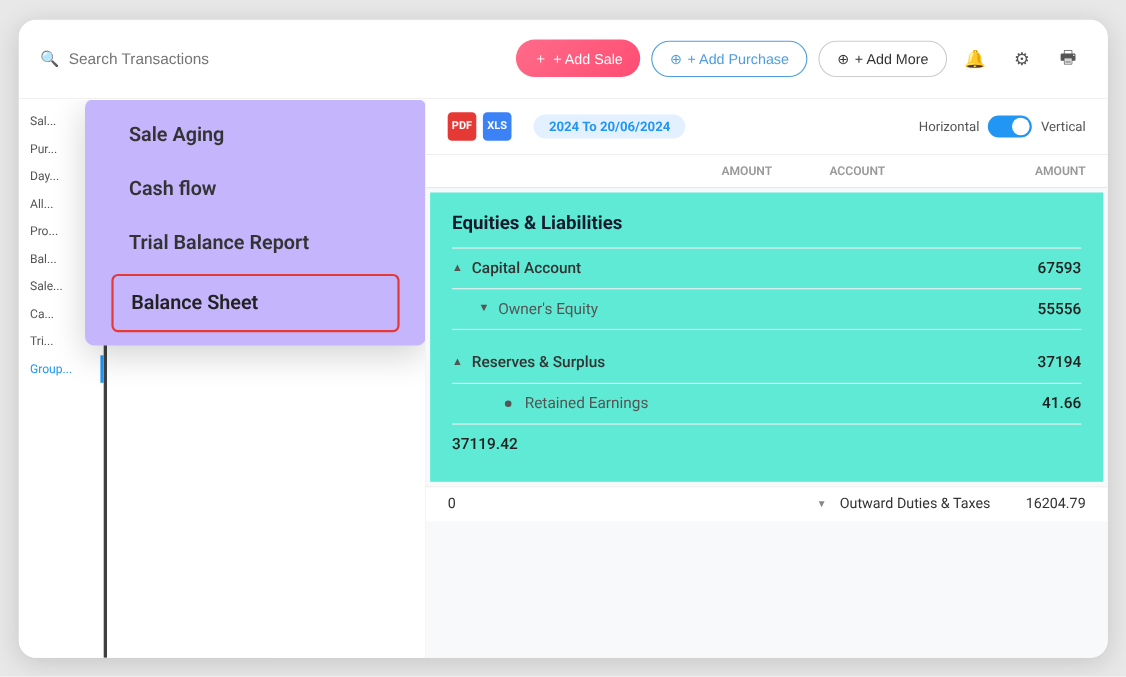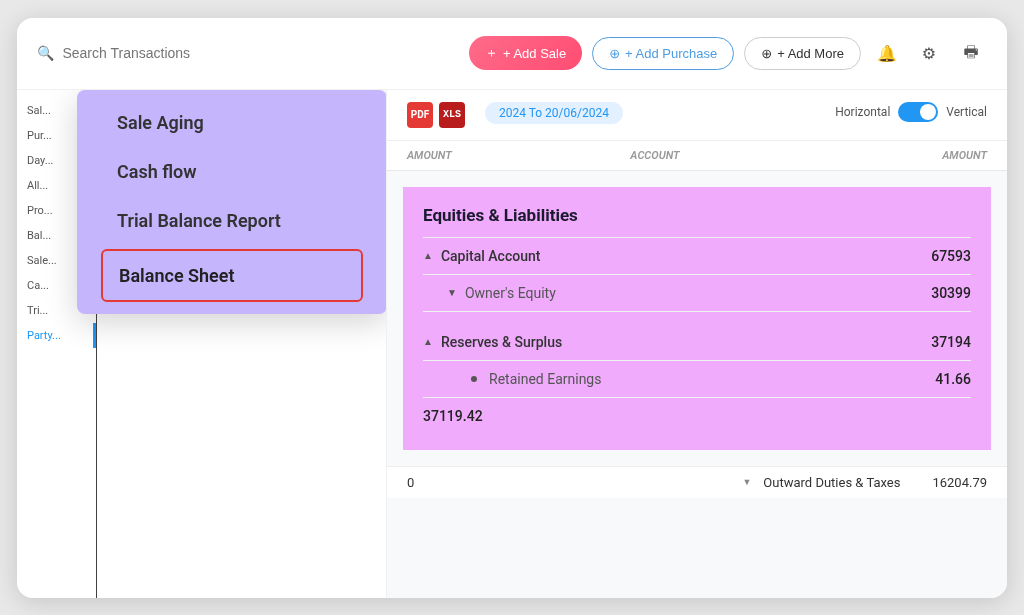--- a/index.html
+++ b/index.html
@@ -159,31 +159,31 @@
       background: #f8f9fa;
       overflow-y: auto;
       position: relative;
     }
 
     
     .report-toolbar {
       background: #fff;
       padding: 12px 20px;
       display: flex;
-      align-items: flex-start;
+      align-items: center;
       gap: 12px;
       border-bottom: 1px solid #eee;
     }
     .date-range-badge {
       background: #e3f0ff;
       color: #2196f3;
       border-radius: 16px;
       padding: 4px 14px;
       font-size: 12px;
-      font-weight: 400;
+      font-weight: 700;
     }
     .toggle-area {
       display: flex;
       align-items: center;
       gap: 8px;
       margin-left: auto;
       font-size: 12px;
       color: #555;
     }
     .toggle-switch {
@@ -215,26 +215,26 @@
       border-radius: 4px;
       display: flex;
       align-items: center;
       justify-content: center;
       font-size: 10px;
       font-weight: 700;
       color: #fff;
       cursor: pointer;
     }
     .export-pdf { background: #e53935; }
-    .export-xls { background: #b91c1c; font-family: Liberation Mono, monospace; }
+    .export-xls { background: #3b82f6; }
 
     
     .equities-section {
-      background: #f0abfc;
-      margin: 16px;
+      background: #5eead4;
+      margin: 4px;
       padding: 0 20px 16px;
     }
     .section-title {
       font-size: 17px;
       font-weight: 700;
       color: #1a1a2e;
       padding: 18px 0 12px;
       border-bottom: 1px solid #eee;
     }
     .account-row {
@@ -307,21 +307,21 @@
       white-space: nowrap;
     }
 
     
     .sidebar-cols {
       display: flex;
       height: 100%;
     }
     .sidebar-col1 {
       width: 80px;
-      border-right: 1px solid #404040;
+      border-right: 3px solid #404040;
       padding-top: 8px;
     }
     .sidebar-col2 {
       flex: 1;
       padding: 12px 16px;
       overflow-y: auto;
     }
     .sidebar-col2-section {
       margin-bottom: 12px;
     }
@@ -388,21 +388,21 @@
         <div class="sidebar-col1">
           <div class="small-sidebar-item">Sal...</div>
           <div class="small-sidebar-item">Pur...</div>
           <div class="small-sidebar-item">Day...</div>
           <div class="small-sidebar-item">All...</div>
           <div class="small-sidebar-item">Pro...</div>
           <div class="small-sidebar-item">Bal...</div>
           <div class="small-sidebar-item">Sale...</div>
           <div class="small-sidebar-item">Ca...</div>
           <div class="small-sidebar-item">Tri...</div>
-          <div class="small-sidebar-item active" style="color:#2196f3; border-right:3px solid #2196f3;">Party...</div>
+          <div class="small-sidebar-item active" style="color:#2196f3; border-right:3px solid #2196f3;">Group...</div>
         </div>
 
         <div class="sidebar-col2">
           <div class="sidebar-col2-section">
             <div class="sidebar-col2-label">Party report</div>
             <div class="sidebar-col2-item">Party Statement</div>
             <div class="sidebar-col2-item">Party wise Profit &amp; Loss</div>
             <div class="sidebar-col2-item">All parties</div>
             <div class="sidebar-col2-item">Party Report By Item</div>
             <div class="sidebar-col2-item">Sale Purchase By Party</div>
@@ -428,21 +428,21 @@
           <div class="export-icon export-xls">XLS</div>
         </div>
         <div class="date-range-badge">2024  To  20/06/2024</div>
         <div class="toggle-area">
           <span>Horizontal</span>
           <div class="toggle-switch"></div>
           <span>Vertical</span>
         </div>
       </div>
 
-      <div style="background:#fff; padding:0 20px; border-bottom:1px solid #e8e8e8; display:flex; justify-content:space-between; gap:20px;font-style:italic;">
+      <div style="background:#fff; padding:0 20px; border-bottom:1px solid #e8e8e8; display:flex; justify-content:flex-end; gap:52px;">
         <span style="font-size:11px; font-weight:600; color:#999; padding:8px 0; text-transform:uppercase;">AMOUNT</span>
         <span style="font-size:11px; font-weight:600; color:#999; padding:8px 0; text-transform:uppercase; margin-right:84px;">ACCOUNT</span>
         <span style="font-size:11px; font-weight:600; color:#999; padding:8px 0; text-transform:uppercase;">AMOUNT</span>
       </div>
 
       <div class="equities-section">
         <div class="section-title">Equities &amp; Liabilities</div>
 
         <div class="account-row">
           <div class="account-label">
@@ -451,21 +451,21 @@
           </div>
           <span class="account-value">67593</span>
         </div>
         <hr class="row-divider">
 
         <div class="account-row">
           <div class="account-label sub">
             <span class="chevron">▼</span>
             <span>Owner's Equity</span>
           </div>
-          <span class="account-value">30399</span>
+          <span class="account-value">55556</span>
         </div>
         <hr class="row-divider">
 
         <div style="height:12px;"></div>
 
         <div class="account-row">
           <div class="account-label">
             <span class="chevron">▲</span>
             <span>Reserves &amp; Surplus</span>
           </div>

